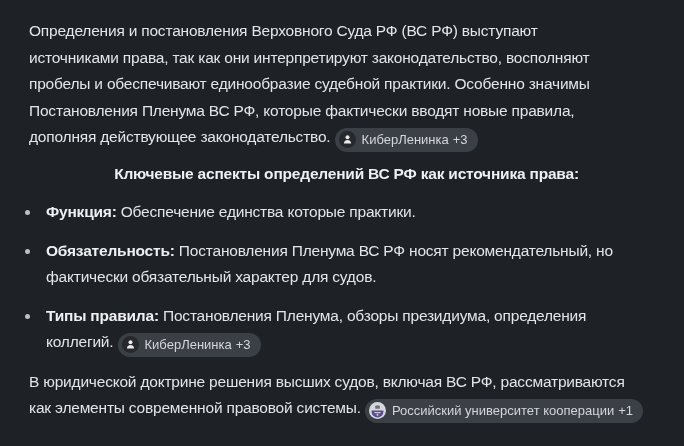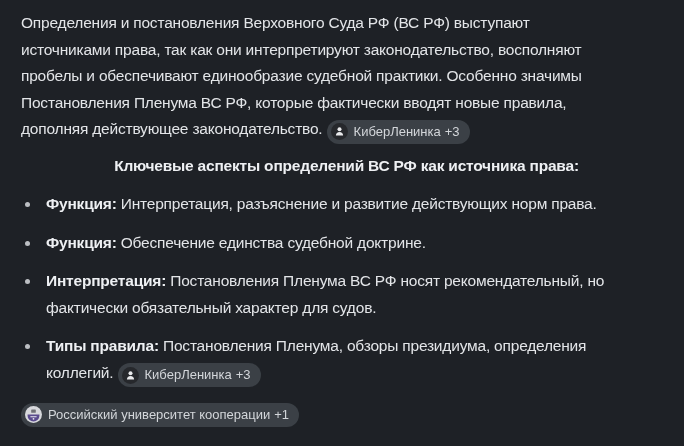--- a/index.html
+++ b/index.html
@@ -9,21 +9,21 @@
     color: #e3e5e8;
     font-family: "Liberation Sans", sans-serif;
     overflow: hidden;
   }
   .content {
     padding: 10px 12px 0 21px;
     font-size: 15.5px;
     line-height: 26.5px;
     letter-spacing: -0.2px;
   }
-  p { margin: 0; }
+  p { margin: 8px; }
   .txt { white-space: pre-line; }
   .b, .heading {
     font-weight: 700;
     color: #eef0f3;
   }
   .heading { margin: 9px 0 0 0; text-align: center; }
   ul.key-list {
     list-style: none;
     margin: 12px 0 0 0;
     padding: 0;
@@ -83,39 +83,39 @@
             <path d="M4.9 12.4c0-2.2 1.5-3.5 3.6-3.5s3.6 1.3 3.6 3.5z" fill="#e9eaec"></path>
           </svg>
         </span>
         <span>КиберЛенинка</span>
         <span class="cnt">+3</span>
       </span></p>
 
   <p class="heading">Ключевые аспекты определений ВС РФ как источника права:</p>
 
   <ul class="key-list">
-    <li><span class="b">Функция:</span> <span class="txt">Интерпретация, разъяснение и развитие действующих норм права.</span></li>
-    <li><span class="b">Функция:</span> <span class="txt">Обеспечение единства судебной доктрине.</span></li>
-    <li><span class="b">Интерпретация:</span> <span class="txt">Постановления Пленума ВС РФ носят рекомендательный, но
+    <li><span class="b">Функция:</span> <span class="txt">Обеспечение единства которые практики.</span></li>
+    <li><span class="b">Обязательность:</span> <span class="txt">Постановления Пленума ВС РФ носят рекомендательный, но
 фактически обязательный характер для судов.</span></li>
     <li><span class="b">Типы правила:</span> <span class="txt">Постановления Пленума, обзоры президиума, определения
 коллегий.</span> <span class="badge">
           <span class="badge-icon">
             <svg viewBox="0 0 17 17">
               <circle cx="8.5" cy="8.5" r="8.5" fill="#26282c"></circle>
               <circle cx="8.5" cy="6.2" r="2" fill="#e9eaec"></circle>
               <path d="M4.9 12.4c0-2.2 1.5-3.5 3.6-3.5s3.6 1.3 3.6 3.5z" fill="#e9eaec"></path>
             </svg>
           </span>
           <span>КиберЛенинка</span>
           <span class="cnt">+3</span>
         </span></li>
   </ul>
 
-  <p class="conclusion"> <span class="badge">
+  <p class="conclusion"><span class="txt">В юридической доктрине решения высших судов, включая ВС РФ, рассматриваются
+как элементы современной правовой системы.</span> <span class="badge">
         <span class="badge-icon">
           <svg viewBox="0 0 17 17">
             <circle cx="8.5" cy="8.5" r="8.5" fill="#d7d8dc"></circle>
             <path d="M2.6 8.5h11.8v1.2a5.9 5.9 0 0 1-11.8 0z" fill="#5a4b8e"></path>
             <rect x="6.2" y="3.4" width="4.6" height="3.4" rx="0.6" fill="#6f7076"></rect>
             <path d="M5.4 10.2h6.2v1h-6.2z" fill="#e9eaf1"></path>
             <circle cx="8.5" cy="12.8" r="0.9" fill="#e9eaf1"></circle>
           </svg>
         </span>
         <span>Российский университет кооперации</span>

